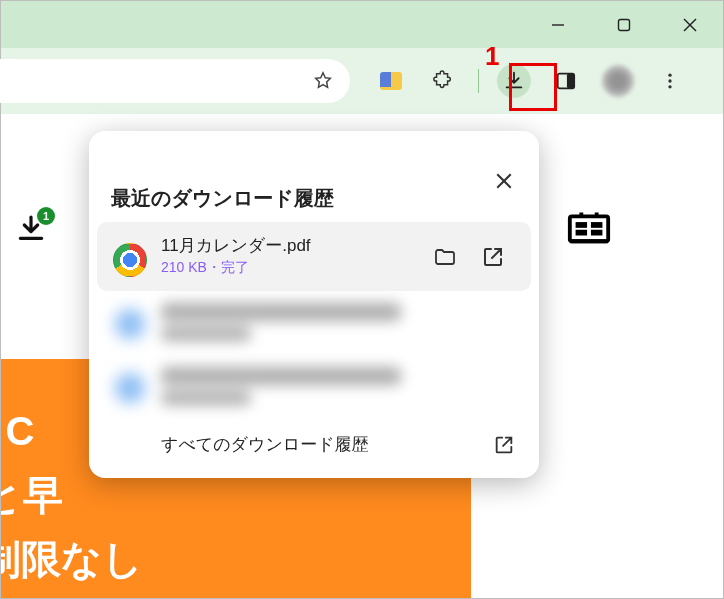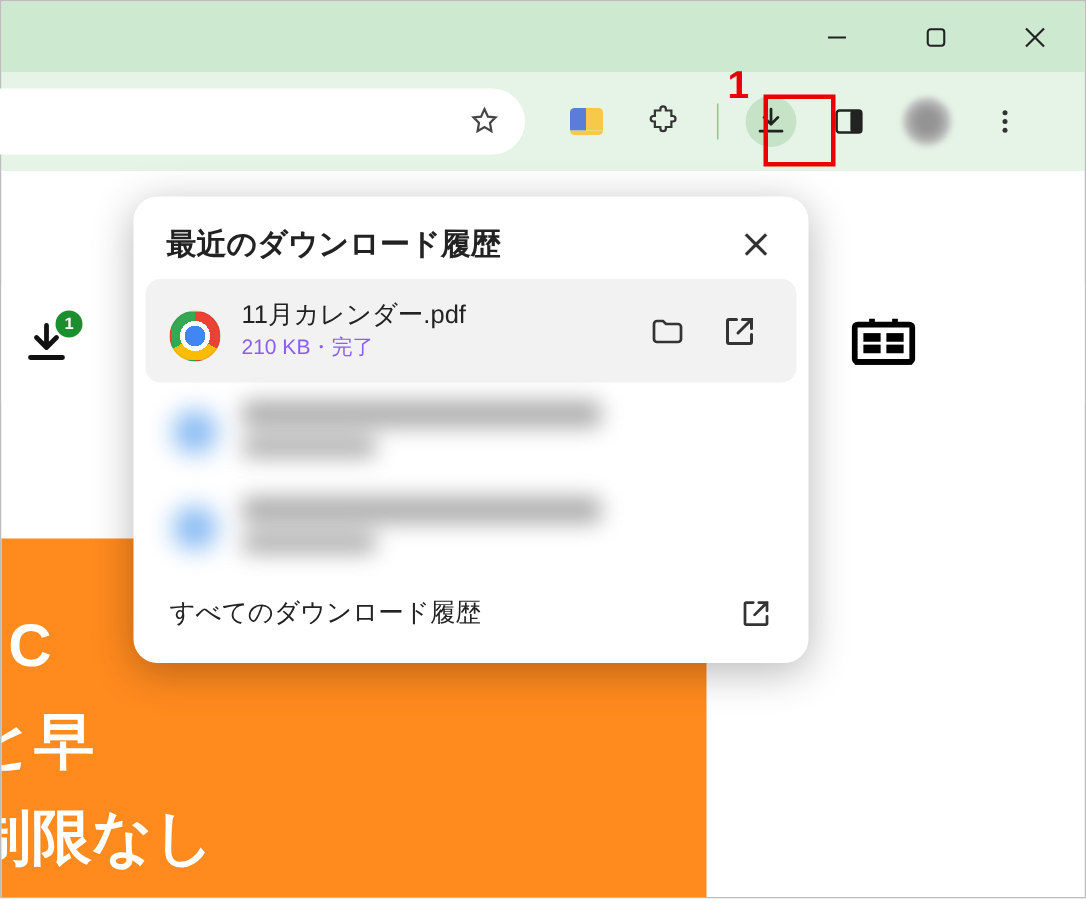--- a/index.html
+++ b/index.html
@@ -127,21 +127,21 @@
     background: #fff;
     border-radius: 16px;
     box-shadow: 0 6px 28px rgba(0,0,0,0.28);
     padding-bottom: 8px;
     z-index: 50;
   }
   .popup-header {
     display: flex; align-items: center; justify-content: space-between;
     padding: 18px 22px 10px 22px;
   }
-  .popup-title { font-size: 20px; font-weight: 600; color: #222; }
+  .popup-title { font-size: 20px; font-weight: 600; color: #222; margin-top: 36px; }
   .popup-close { width: 26px; height: 26px; display:flex;align-items:center;justify-content:center;color:#444; cursor:pointer; }
   .dl-item {
     display: flex; align-items: flex-end;
     padding: 12px 18px 14px 16px;
     gap: 14px;
     border-radius: 10px;
     margin: 0 8px;
   }
   .dl-item.first { background: #f2f2f2; }
   .chrome-circle {
@@ -168,21 +168,21 @@
   }
   .dl-blur .dl-fname, .dl-blur .dl-meta {
     background: #8a8a8a; color: transparent; border-radius: 6px;
     height: 14px;
   }
   .dl-blur .dl-fname { width: 240px; height: 18px; margin-bottom: 6px;}
   .dl-blur .dl-meta { width: 90px; }
   .popup-footer {
     display: flex; align-items: center; justify-content: space-between;
     padding: 14px 24px 14px 24px;
-    font-size: 17px; color: #222;
+    font-size: 17px; color: #222; margin-left: 48px;
   }
   .big-win-icon {
     position: absolute; left: 565px; top: 200px;
     color: #000;
   }
   svg { display: block; }
 </style>
 </head>
 <body>
 

